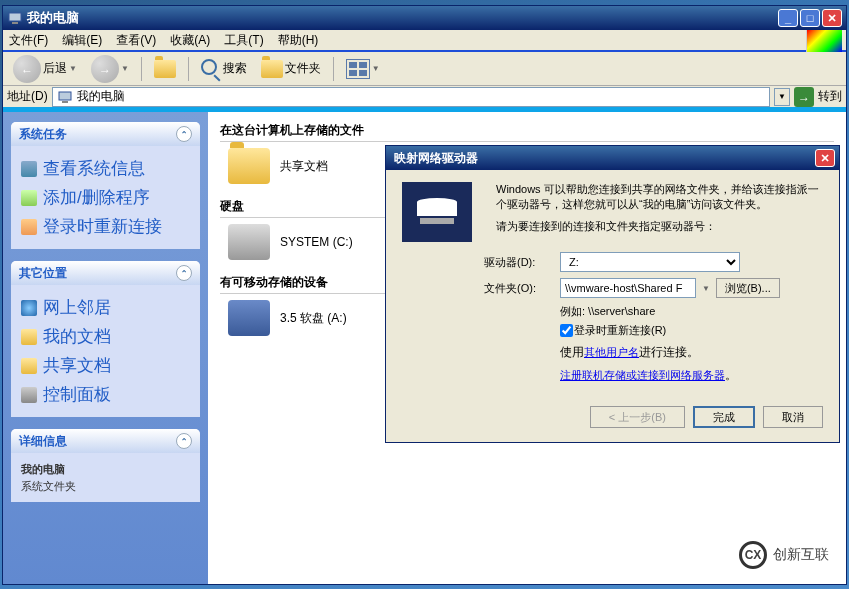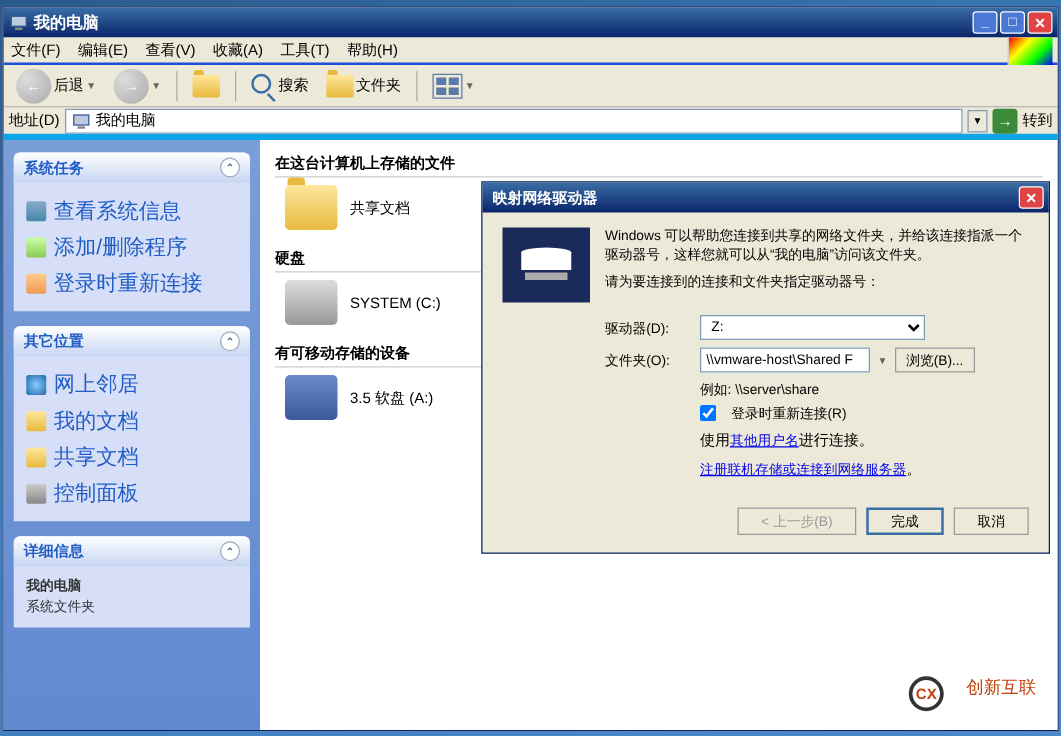--- a/index.html
+++ b/index.html
@@ -64,40 +64,40 @@
 .big-floppy { background: linear-gradient(#6a8ac8,#3a5a98); border-radius: 4px; }
 
 
 .dialog { position: absolute; top: 145px; left: 385px; width: 455px; background: #ece9d8; border: 1px solid #0a246a; font-size: 12px; }
 .dlg-title { background: linear-gradient(#3a6ea5, #0a246a); height: 24px; display: flex; align-items: center; padding: 0 4px; color: #fff; font-weight: bold; }
 .dlg-title .t { flex: 1; padding-left: 4px; }
 .dlg-body { padding: 12px 16px; }
 .dlg-top { display: flex; gap: 12px; margin-bottom: 10px; }
 .dlg-icon { width: 70px; height: 60px; background: #1a2a5a; display: flex; align-items: center; justify-content: center; }
 .dlg-icon svg { width: 50px; height: 40px; }
-.dlg-text { flex: 1; font-size: 11px; line-height: 1.4; }
+.dlg-text { flex: 1; font-size: 11px; line-height: 1.4; margin-left: 12px; }
 .dlg-text p { margin-bottom: 6px; }
 .dlg-form { margin-left: 82px; }
 .dlg-row { display: flex; align-items: center; margin: 6px 0; gap: 6px; }
 .dlg-row label { width: 70px; font-size: 11px; }
 .dlg-select, .dlg-input { height: 20px; border: 1px solid #7f9db9; background: #fff; padding: 0 4px; font-size: 11px; }
 .dlg-select { width: 180px; }
 .dlg-input { width: 136px; }
 .dlg-btn { height: 20px; padding: 0 8px; border: 1px solid #999; background: #ece9d8; font-size: 11px; cursor: pointer; }
 .dlg-example { font-size: 11px; margin: 4px 0 4px 76px; }
-.dlg-cb { margin-left: 76px; display: flex; align-items: center; gap: 12px; font-size: 11px; margin-top: 4px; }
+.dlg-cb { margin-left: 76px; display: flex; align-items: center; gap: 1px; font-size: 11px; margin-top: 4px; }
 .dlg-link { color: #0000ee; text-decoration: underline; cursor: pointer; font-size: 11px; }
 .dlg-linkrow { margin-left: 76px; margin-top: 6px; }
 .dlg-footer { display: flex; justify-content: flex-end; gap: 8px; padding: 10px 16px 14px; }
 .dlg-footer .dlg-btn { padding: 2px 18px; height: 22px; }
 .dlg-footer .dlg-btn.default { border: 2px solid #3a6ea5; }
 .dlg-footer .dlg-btn.disabled { color: #999; }
 
 .watermark { position: absolute; bottom: 10px; left: 50%; transform: translateX(-50%); color: rgba(255,255,255,0.4); font-size: 14px; letter-spacing: 1px; }
-.corner-logo { position: absolute; bottom: 14px; right: 10px; background: rgba(255,255,255,0.9); padding: 6px 10px; border-radius: 2px; display: flex; gap: 18px; font-size: 14px; color: #c2410c; }
+.corner-logo { position: absolute; bottom: 14px; right: 10px; background: rgba(255,255,255,0.9); padding: 6px 10px; border-radius: 2px; display: flex; align-items: center; gap: 6px; font-size: 14px; color: #404040; }
 .corner-logo .cx { width: 28px; height: 28px; border: 3px solid #333; border-radius: 50%; display: flex; align-items: center; justify-content: center; font-weight: bold; font-size: 12px; }
 </style>
 </head>
 <body>
 
 <div class="main-window">
   <div class="titlebar">
     <svg class="ico" viewBox="0 0 16 16">
         <rect x="2" y="3" width="12" height="8" fill="#bcd" stroke="#359"></rect>
         <rect x="5" y="12" width="6" height="2" fill="#888"></rect>

